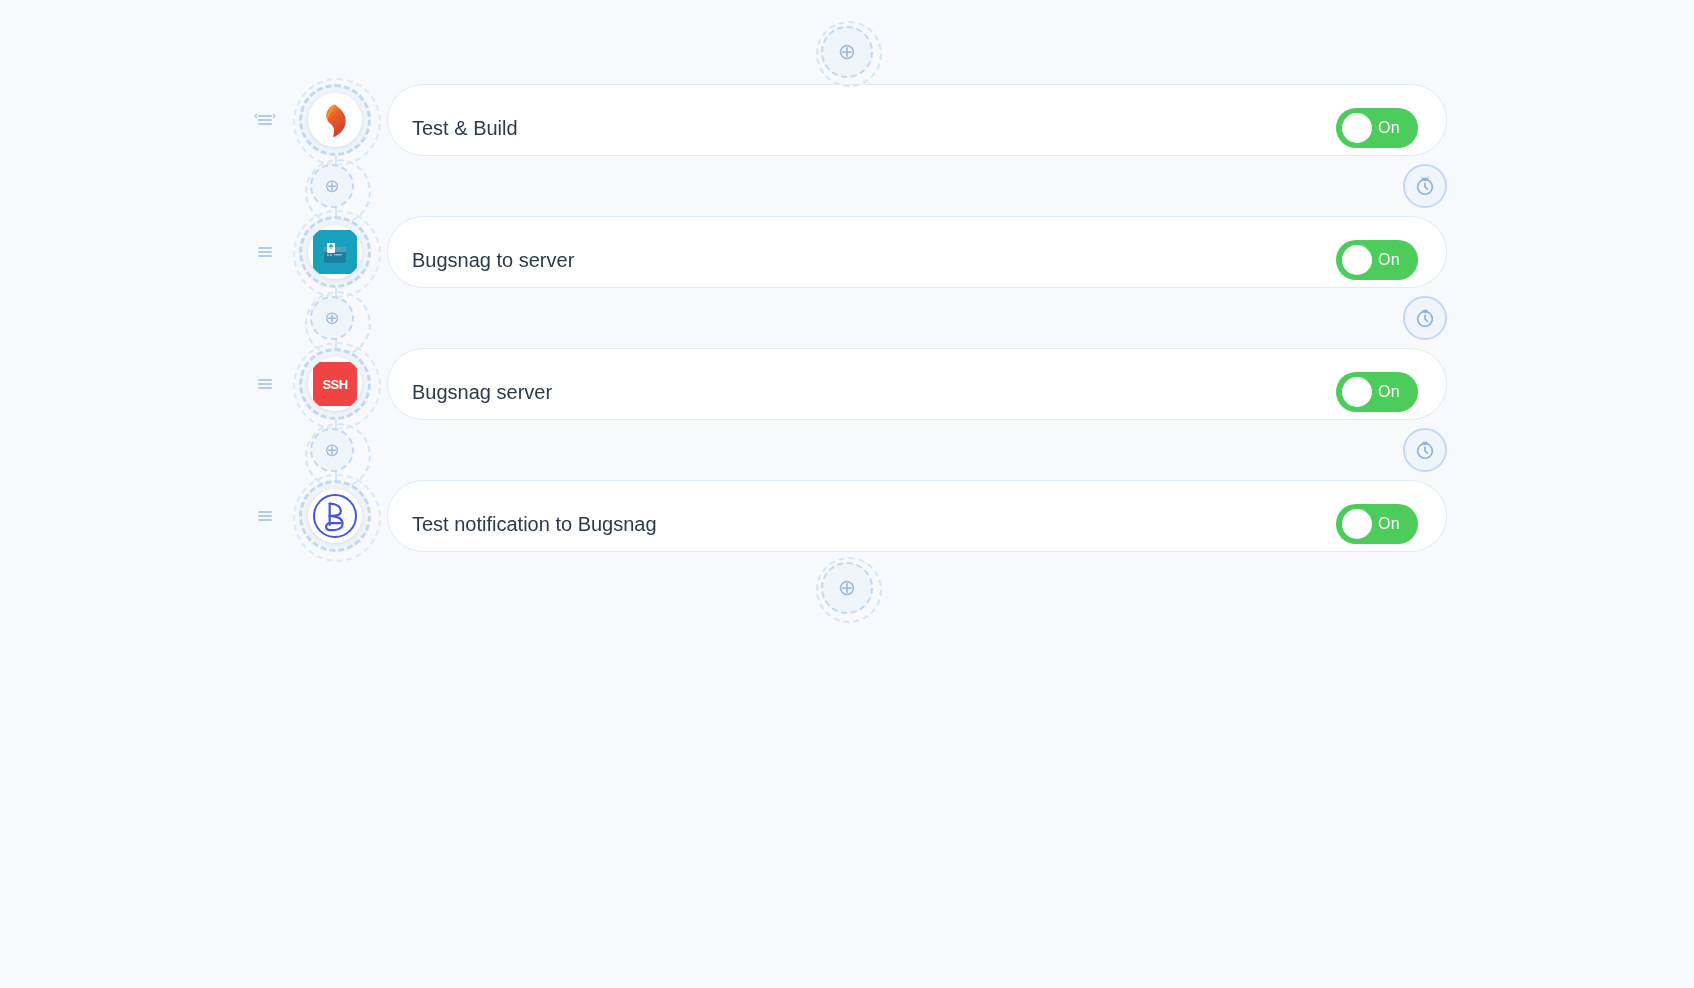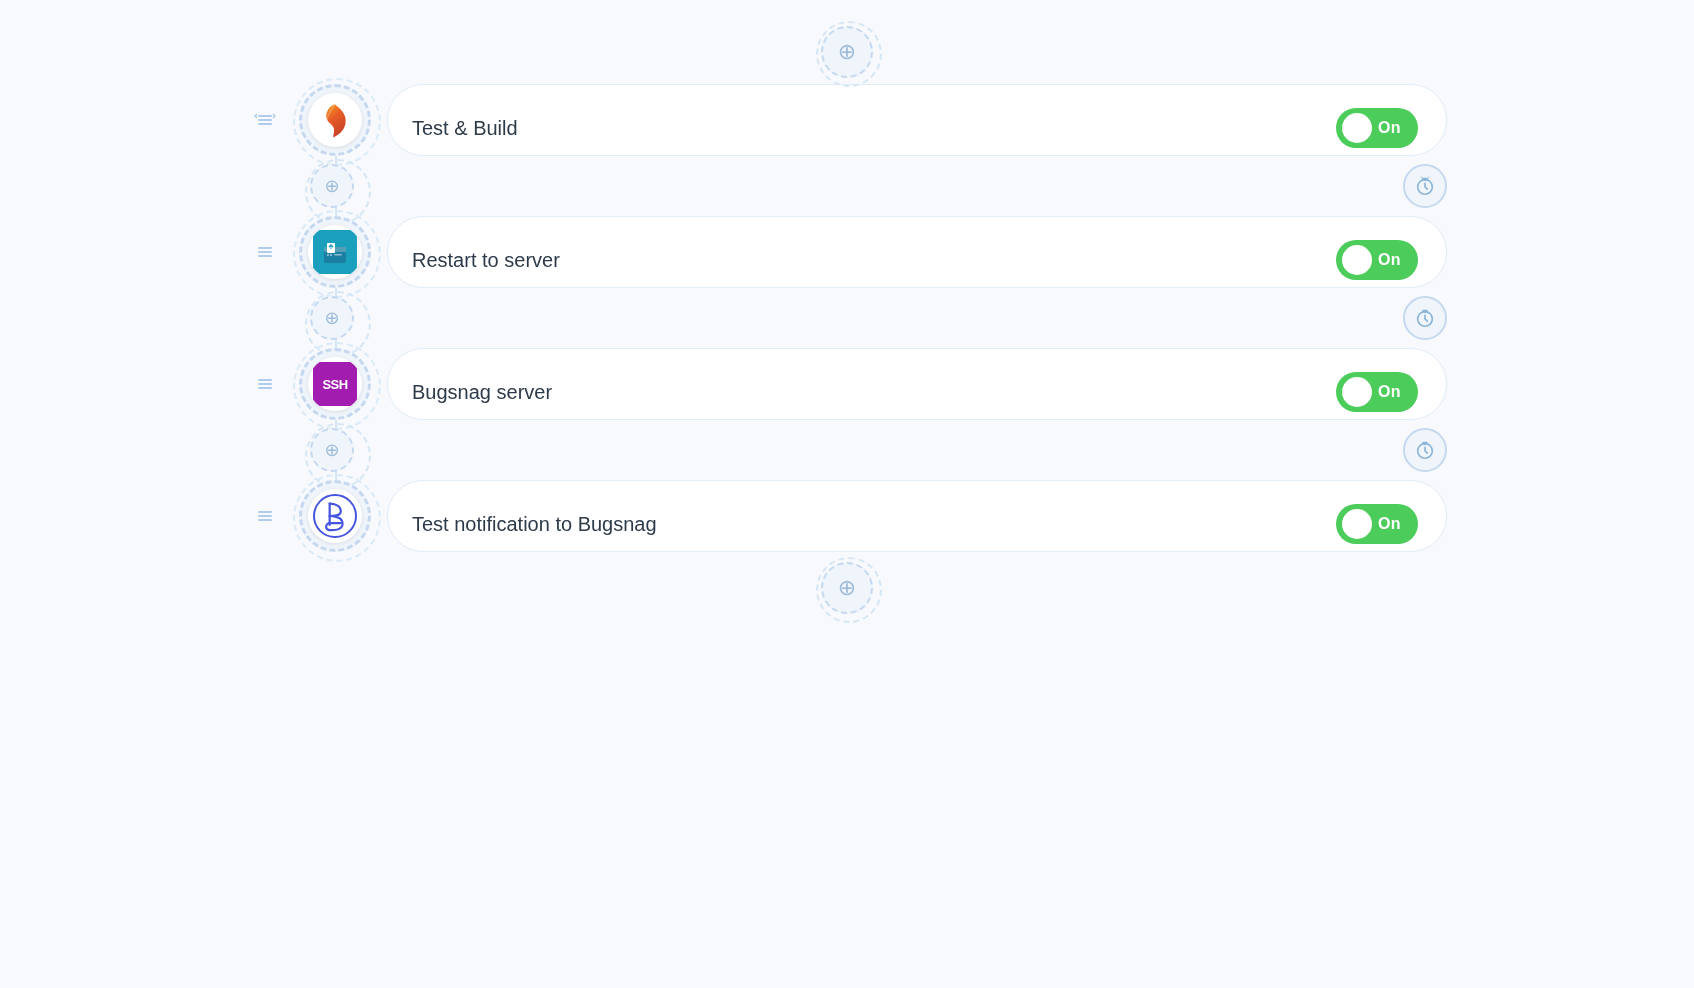--- a/index.html
+++ b/index.html
@@ -144,21 +144,21 @@
       width: 30px;
       height: 30px;
       border-radius: 50%;
       background: white;
       flex-shrink: 0;
     }
 
     .toggle-label {
       color: white;
       font-size: 16px;
-      font-weight: 700;
+      font-weight: 400;
       letter-spacing: 0.3px;
     }
 
     
     .timer-btn {
       width: 44px;
       height: 44px;
       border-radius: 50%;
       border: 2px solid #c5d8f0;
       background: #f0f5fb;
@@ -215,21 +215,21 @@
       width: 44px;
       height: 44px;
       border-radius: 6px;
       display: flex;
       align-items: center;
       justify-content: center;
     }
 
     
     .ssh-icon-wrap {
-      background: #a21caf;
+      background: #ef4444;
       width: 44px;
       height: 44px;
       border-radius: 6px;
       display: flex;
       align-items: center;
       justify-content: center;
       color: white;
       font-size: 13px;
       font-weight: 700;
       letter-spacing: 0;
@@ -328,21 +328,21 @@
             <path d="M9 10 L11 8 L13 10" fill="none" stroke="#1a9fbd" stroke-width="1.5"></path>
             <rect x="10.5" y="8" width="1" height="4" fill="#1a9fbd"></rect>
             <circle cx="8" cy="18" r="1" fill="white" opacity="0.6"></circle>
             <circle cx="11" cy="18" r="1" fill="white" opacity="0.6"></circle>
             <rect x="14" y="17" width="8" height="1.5" rx="1" fill="white" opacity="0.5"></rect>
           </svg>
         </div>
       </div>
     </div>
     <div class="step-card">
-      <span class="step-label">Restart to server</span>
+      <span class="step-label">Bugsnag to server</span>
       <div class="toggle">
         <div class="toggle-knob"></div>
         <span class="toggle-label">On</span>
       </div>
     </div>
   </div>
 
   <div class="connector-row">
     <div class="connector-line"></div>
     <div class="connector-add">

